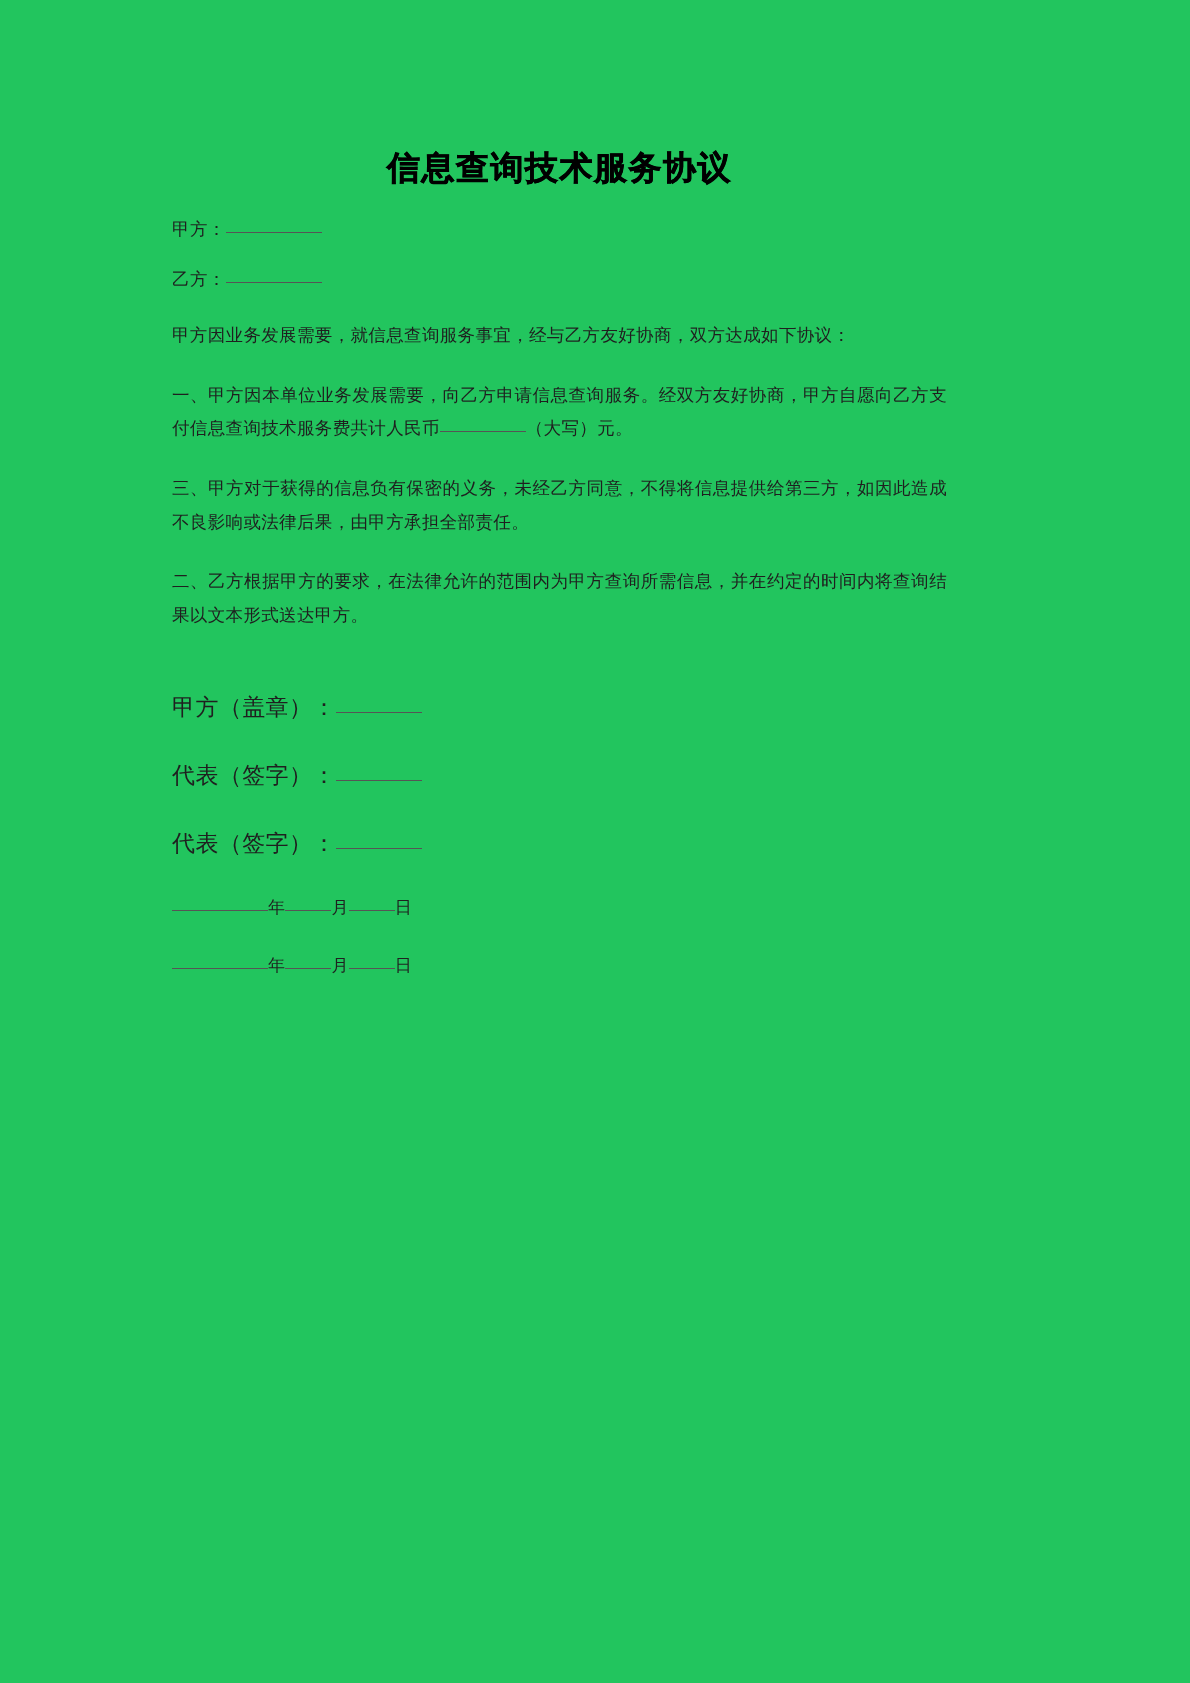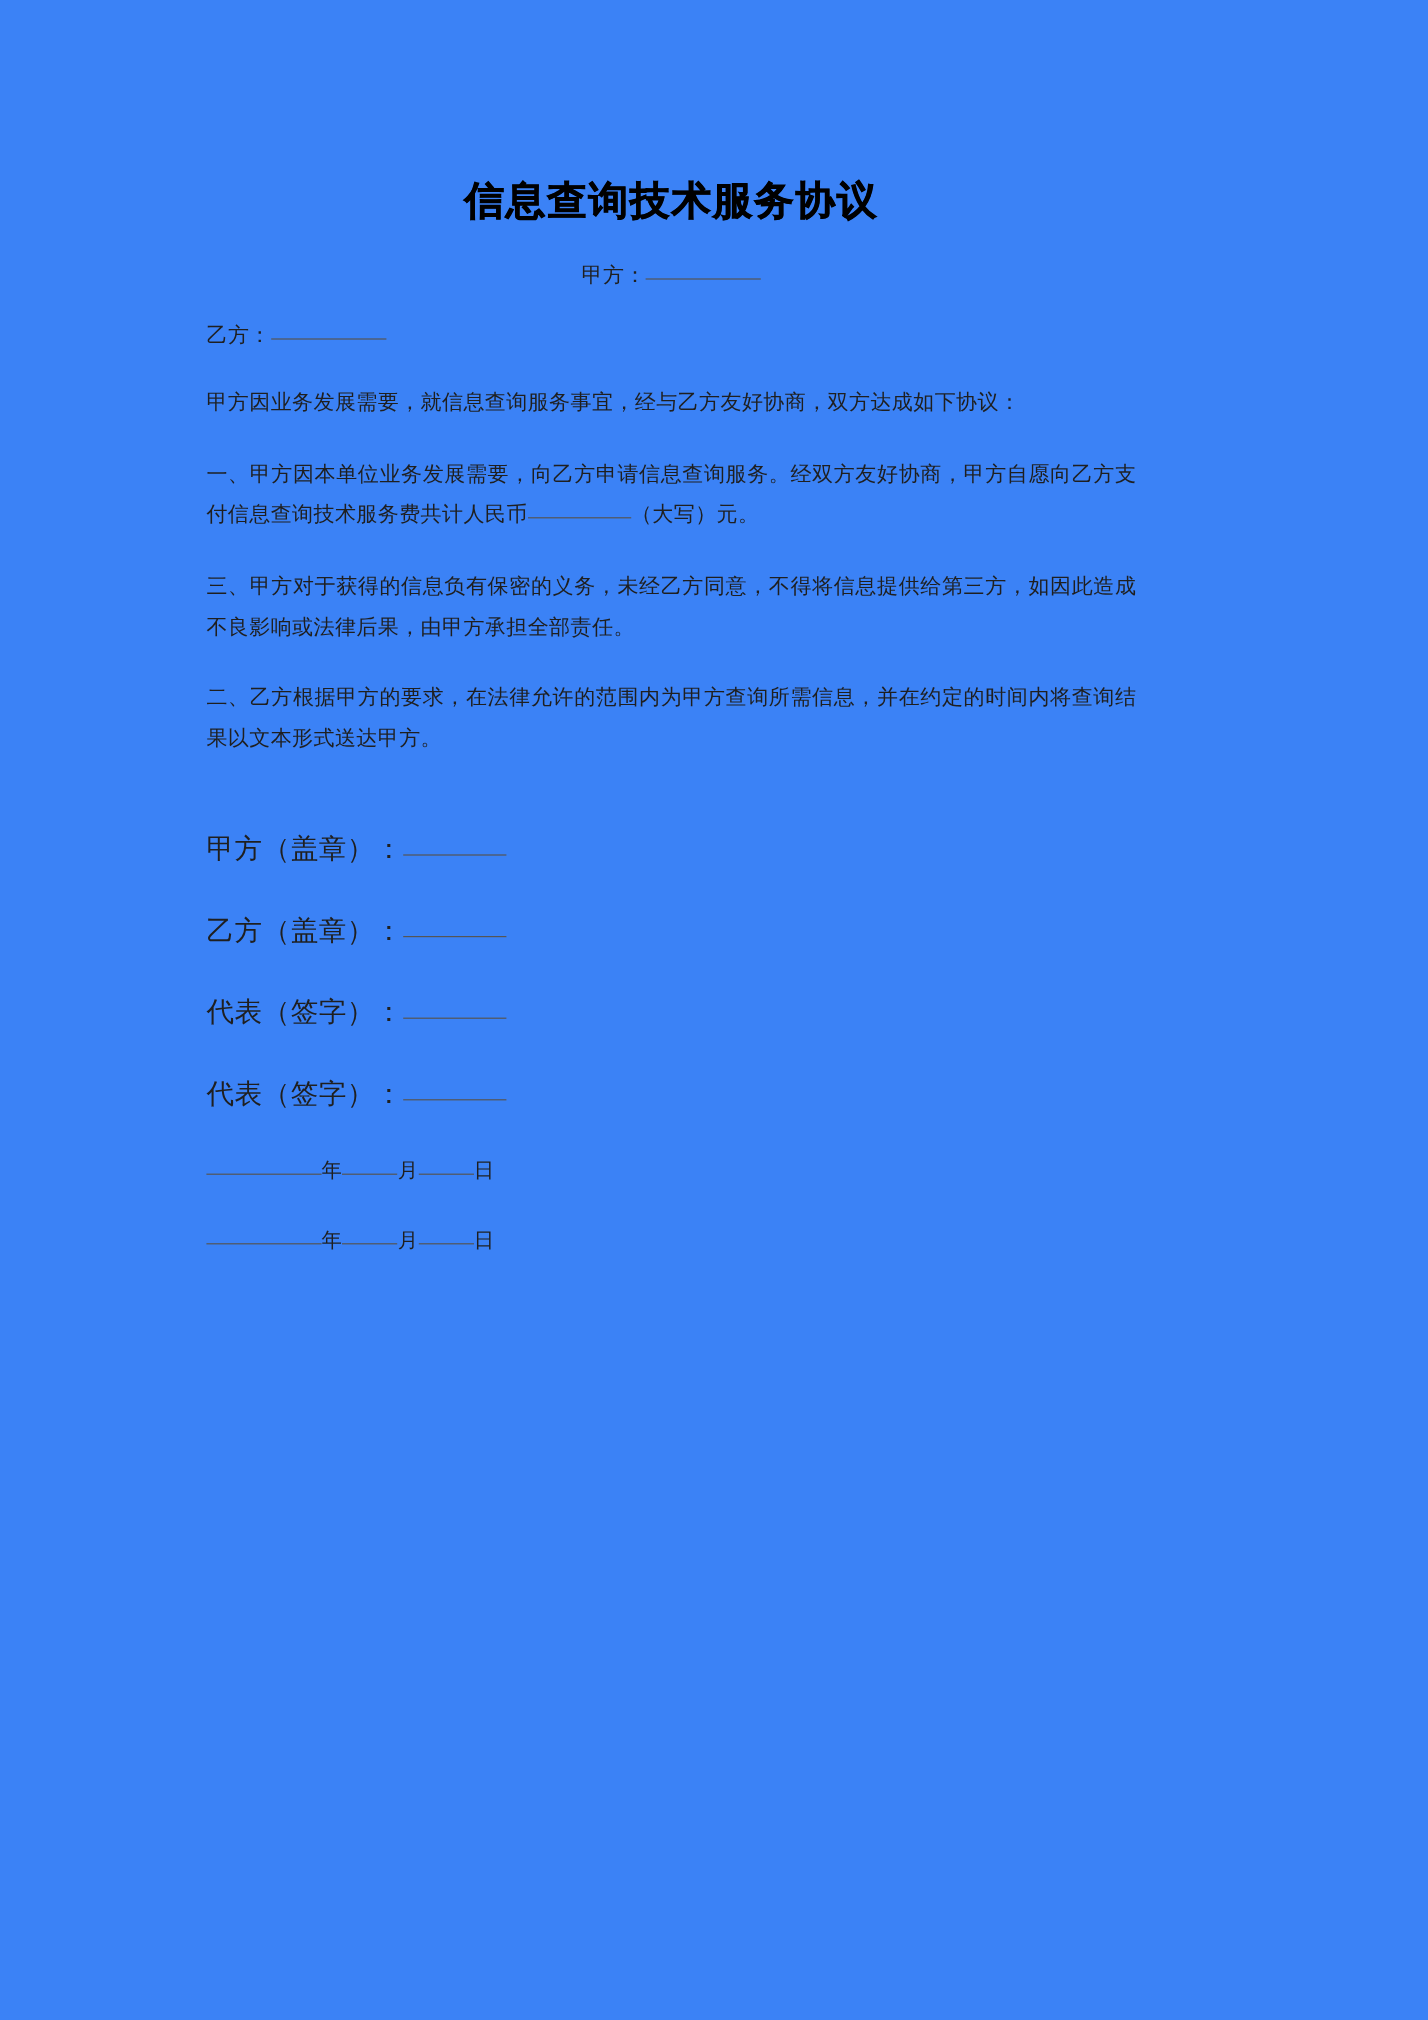--- a/index.html
+++ b/index.html
@@ -14,21 +14,21 @@
     font-family: "Liberation Serif", "DejaVu Serif", serif;
     color: #1a1a1a;
     overflow: hidden;
   }
 
   .page {
     position: absolute;
     left: 0; top: 0;
     width: 1190px;
     height: 1683px;
-    background: #3b82f6;
+    background: #22c55e;
     box-sizing: border-box;
   }
 
   
   .content {
     position: absolute;
     left: 172px;
     top: 0;
     width: 775px;
   }
@@ -47,21 +47,21 @@
   }
 
   .party-line {
     font-size: 17.5px;
     line-height: 1.6;
     margin: 0;
     padding-top: 22px;
     letter-spacing: 0.4px;
     color: #1f1f1f;
   }
-  .party-line:first-of-type { padding-top: 26px; text-align: center; }
+  .party-line:first-of-type { padding-top: 26px; }
 
   .blank {
     display: inline-block;
     border-bottom: 1px solid #555;
     vertical-align: 2px;
   }
   .blank-md { width: 86px; }
   .blank-lg { width: 96px; }
 
   .para {
@@ -127,23 +127,20 @@
     <p class="para">二、乙方根据甲方的要求，在法律允许的范围内为甲方查询所需信息，并在约定的时间内将查询结果以文本形式送达甲方。</p>
 
 
 
     <div class="sig-block">
 
       <p class="sig-line first">
         <span>甲方（盖章）：</span><span class="blank blank-md"></span>
       </p>
 
-      <p class="sig-line">
-        <span>乙方（盖章）：</span><span class="blank blank-md"></span>
-      </p>
 
       <p class="sig-line">
         <span>代表（签字）：</span><span class="blank blank-md"></span>
       </p>
 
       <p class="sig-line">
         <span>代表（签字）：</span><span class="blank blank-md"></span>
       </p>
 
       <p class="date-line">

